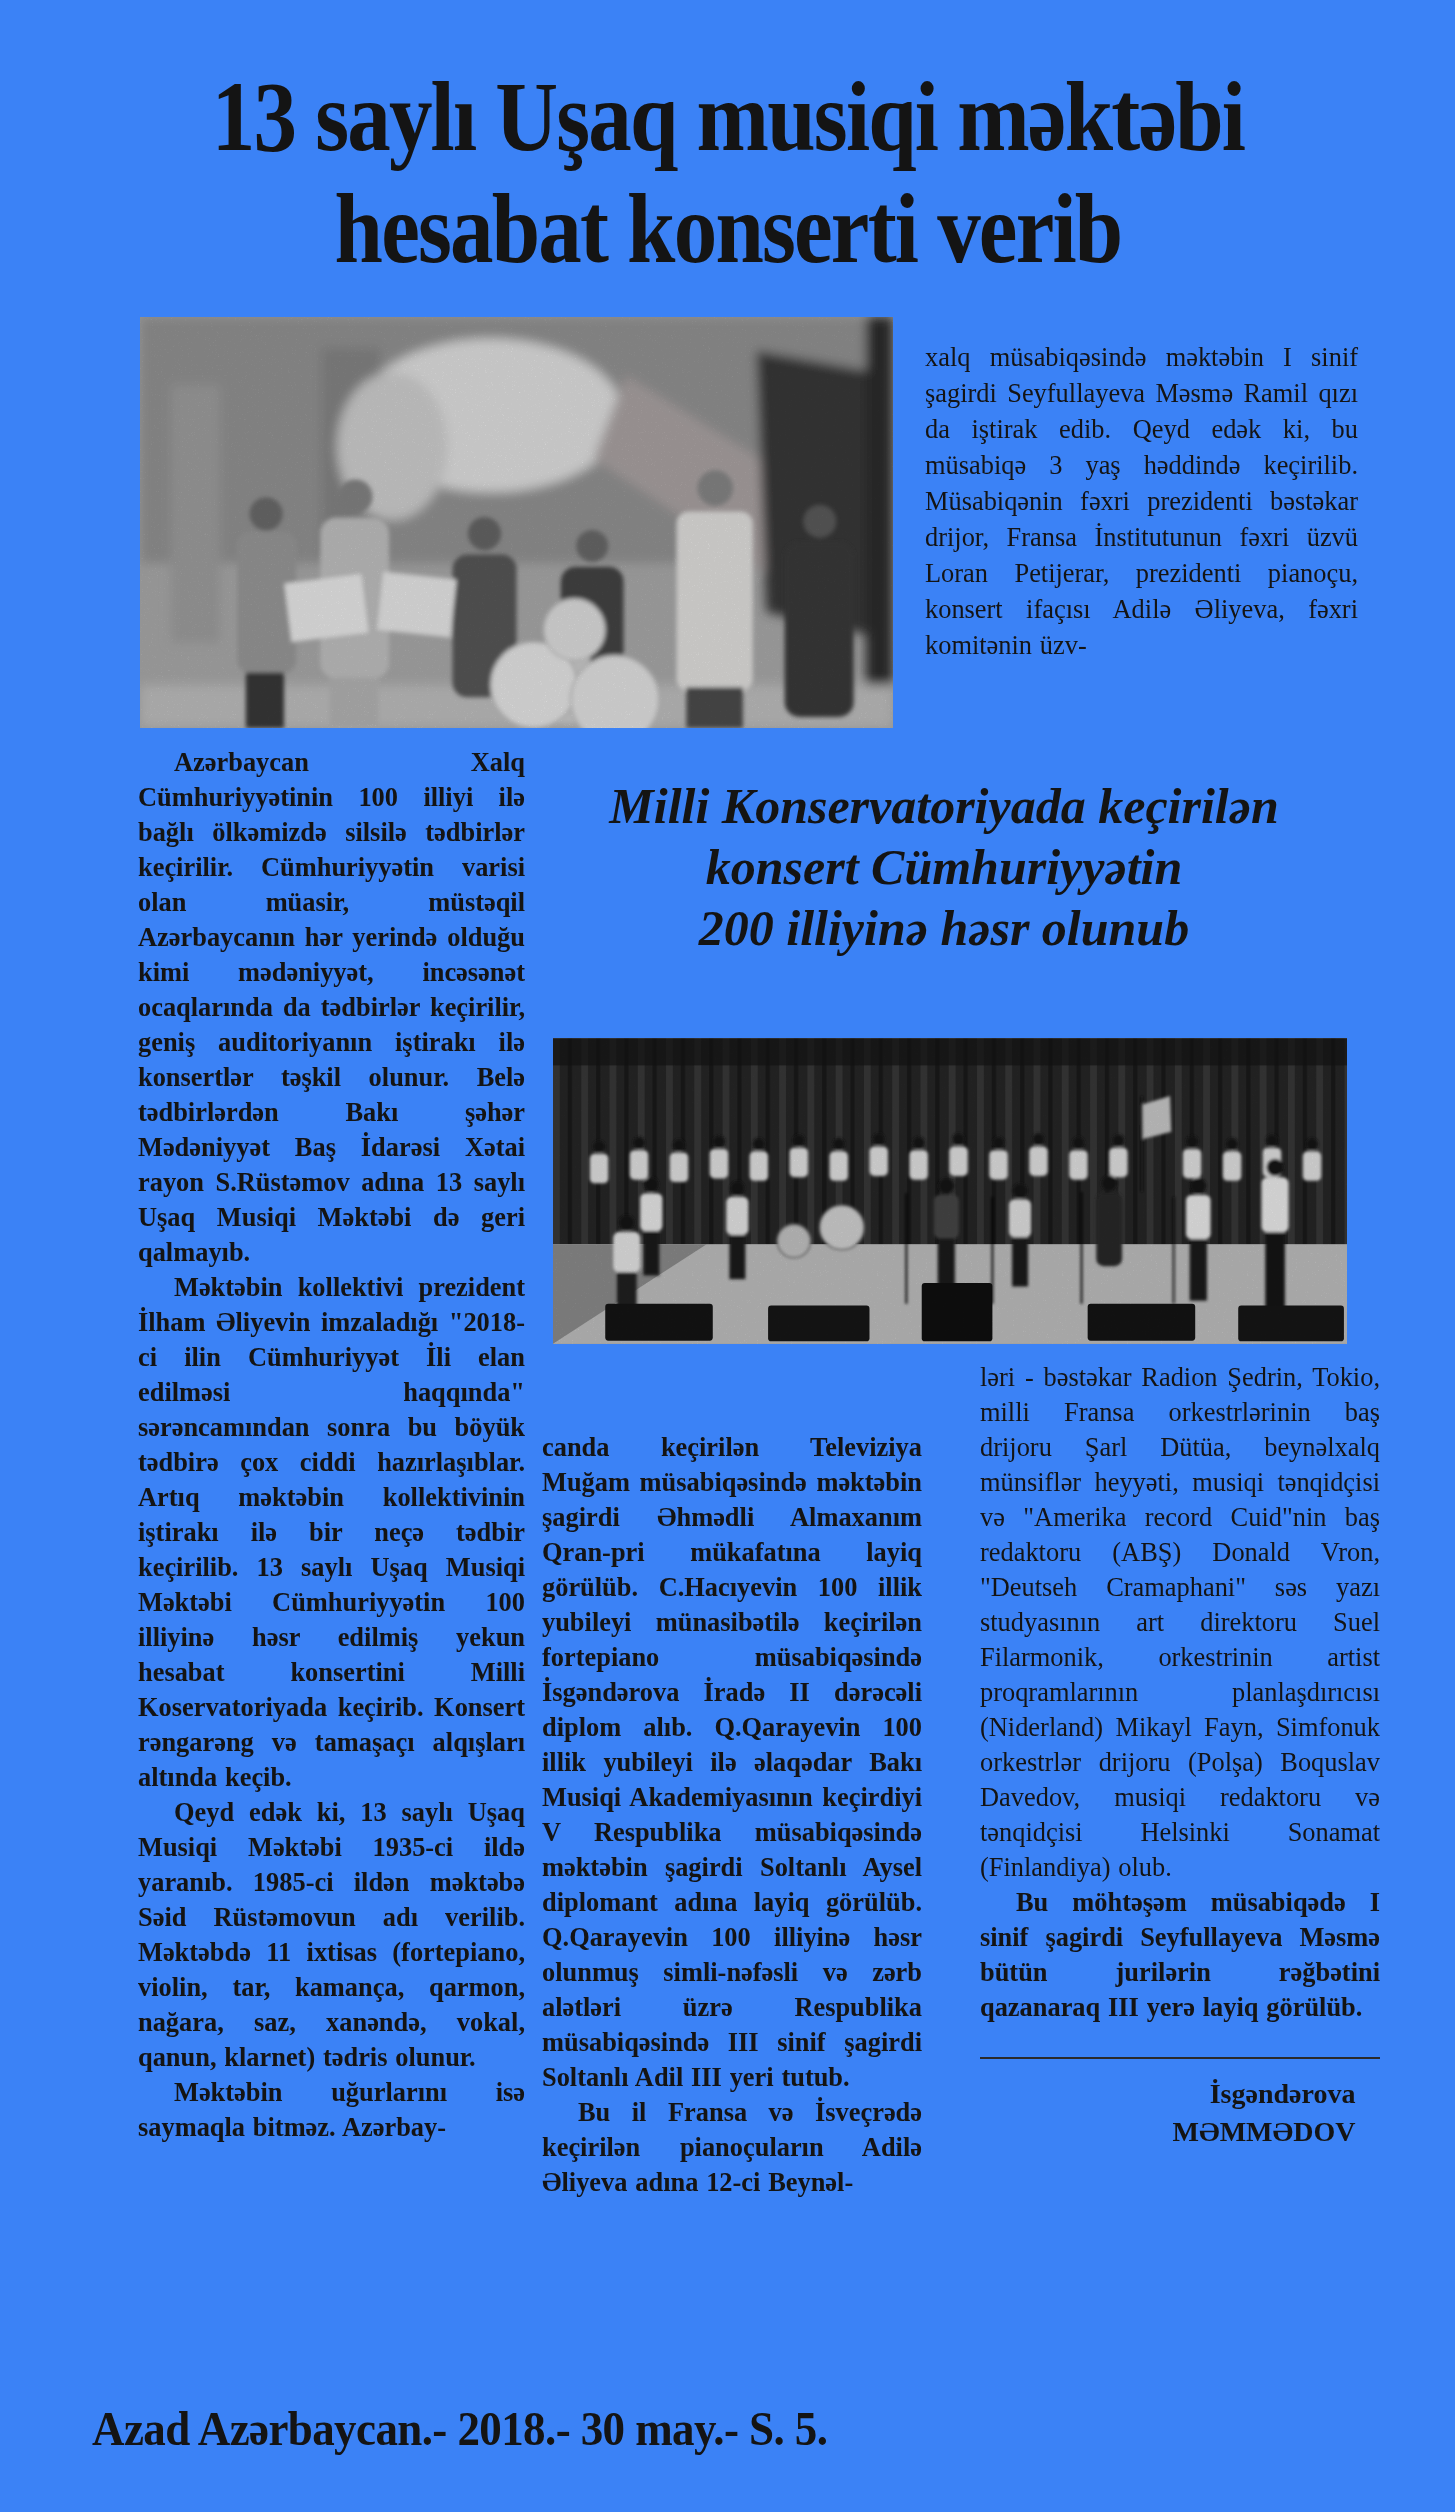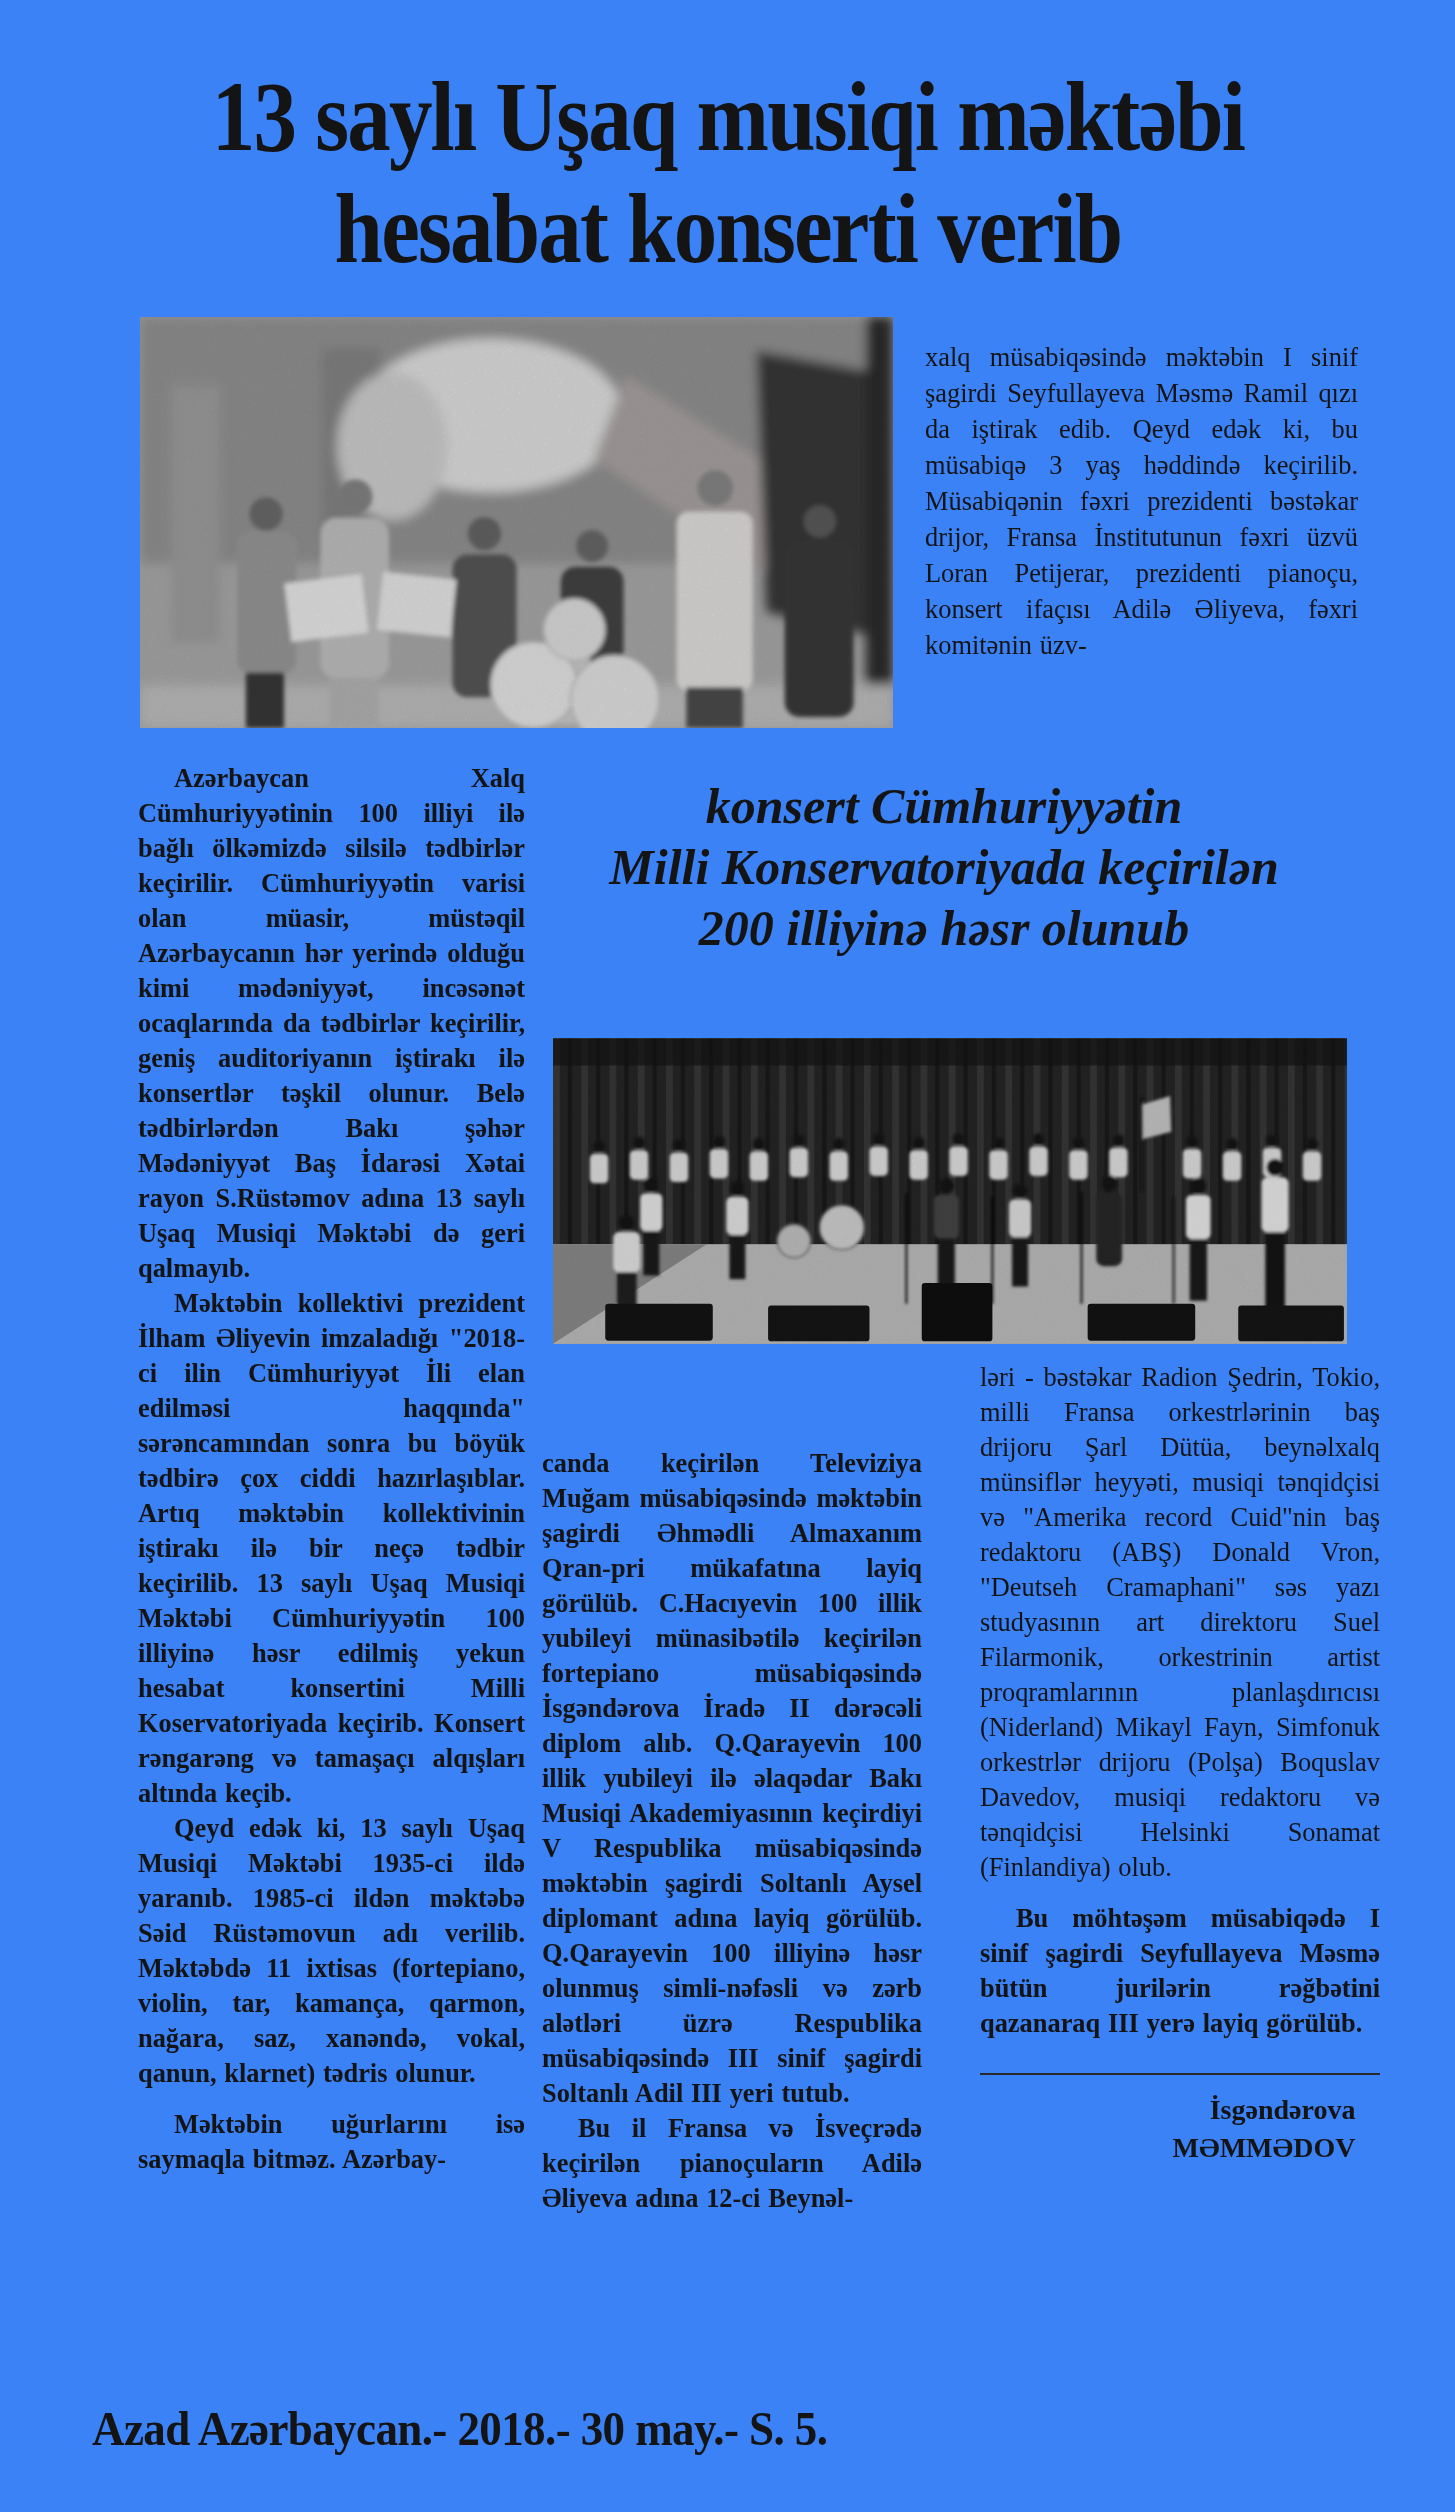--- a/index.html
+++ b/index.html
@@ -29,21 +29,21 @@
   .photo2{left:553px;top:1038px;width:794px;height:306px;}
   .col{
     position:absolute;
     text-align:justify;
     font-size:26.4px;
     line-height:35px;
     word-spacing:1.2px;
   }
   .col p{margin:0;}
   .col p.indent{text-indent:36px;font-weight:bold;}
-  .col p.b{font-weight:bold;margin-top:16px;}
+  .col p.b{font-weight:bold;}
   .col-topright{left:925px;top:339px;width:433px;line-height:36px;}
   .col-left{left:138px;top:745px;width:387px;}
   .col-middle{left:542px;top:1430px;width:380px;}
   .col-right{left:980px;top:1360px;width:400px;}
   .headline2{
     position:absolute;left:529px;top:776px;width:830px;
     text-align:center;
     font-style:italic;font-weight:bold;
     font-size:50px;line-height:61px;
   }
@@ -127,22 +127,22 @@
       </g>
       <rect width="1224" height="668" filter="url(#grain)" opacity="0.16"></rect>
     </svg>
   </div>
 
   <div class="col col-topright">
     <p>xalq müsabiqəsində məktəbin I sinif şagirdi Seyfullayeva Məsmə Ramil qızı da iştirak edib. Qeyd edək ki, bu müsabiqə 3 yaş həddində keçirilib. Müsabiqənin fəxri prezidenti bəstəkar drijor, Fransa İnstitutunun fəxri üzvü Loran Petijerar, prezidenti pianoçu, konsert ifaçısı Adilə Əliyeva, fəxri komitənin üzv-</p>
   </div>
 
   <div class="headline2">
+    <div>Milli Konservatoriyada keçirilən</div>
     <div>konsert Cümhuriyyətin</div>
-    <div>Milli Konservatoriyada keçirilən</div>
     <div>200 illiyinə həsr olunub</div>
   </div>
 
   <div class="col col-left">
     <p class="b indent">Azərbaycan Xalq Cümhuriyyətinin 100 illiyi ilə bağlı ölkəmizdə silsilə tədbirlər keçirilir. Cümhuriyyətin varisi olan müasir, müstəqil Azərbaycanın hər yerində olduğu kimi mədəniyyət, incəsənət ocaqlarında da tədbirlər keçirilir, geniş auditoriyanın iştirakı ilə konsertlər təşkil olunur. Belə tədbirlərdən Bakı şəhər Mədəniyyət Baş İdarəsi Xətai rayon S.Rüstəmov adına 13 saylı Uşaq Musiqi Məktəbi də geri qalmayıb.</p>
     <p class="indent">Məktəbin kollektivi prezident İlham Əliyevin imzaladığı "2018-ci ilin Cümhuriyyət İli elan edilməsi haqqında" sərəncamından sonra bu böyük tədbirə çox ciddi hazırlaşıblar. Artıq məktəbin kollektivinin iştirakı ilə bir neçə tədbir keçirilib. 13 saylı Uşaq Musiqi Məktəbi Cümhuriyyətin 100 illiyinə həsr edilmiş yekun hesabat konsertini Milli Koservatoriyada keçirib. Konsert rəngarəng və tamaşaçı alqışları altında keçib.</p>
     <p class="indent">Qeyd edək ki, 13 saylı Uşaq Musiqi Məktəbi 1935-ci ildə yaranıb. 1985-ci ildən məktəbə Səid Rüstəmovun adı verilib. Məktəbdə 11 ixtisas (fortepiano, violin, tar, kamança, qarmon, nağara, saz, xanəndə, vokal, qanun, klarnet) tədris olunur.</p>
     <p class="b indent">Məktəbin uğurlarını isə saymaqla bitməz. Azərbay-</p>
   </div>
 

